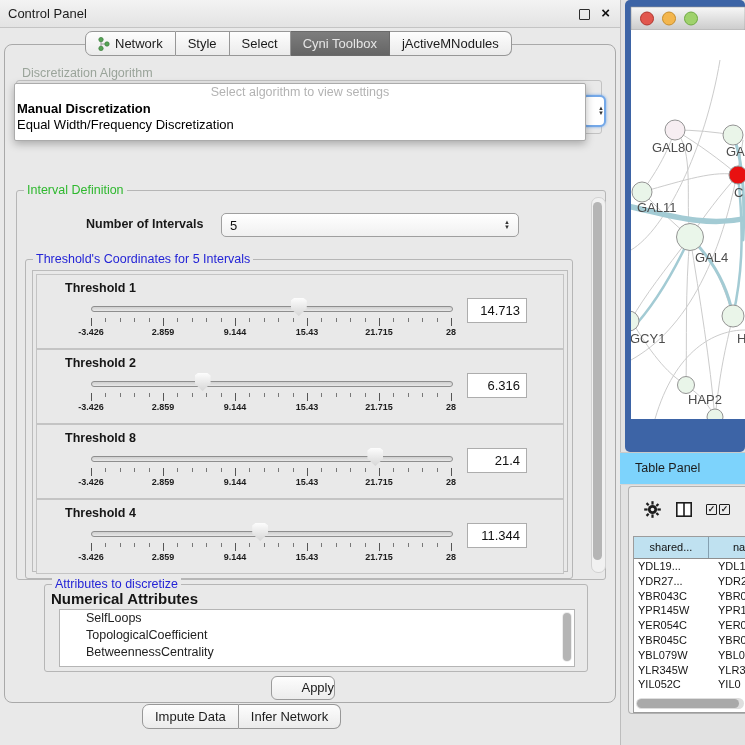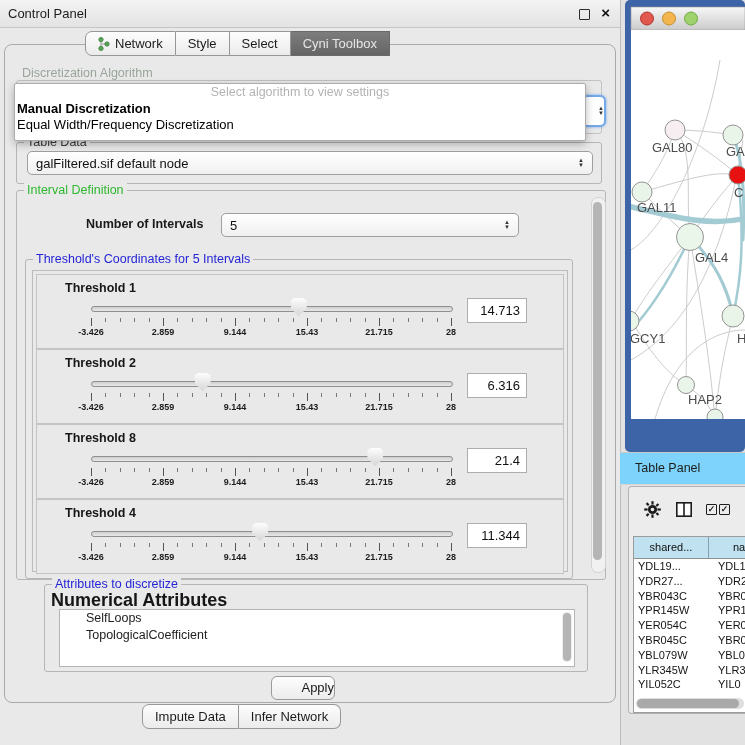--- a/index.html
+++ b/index.html
@@ -51,21 +51,21 @@
   .tick{position:absolute;top:0;width:1px;height:4px;background:#777;}
   .tick.major{height:8px;background:#555;}
   .sl-labels{position:absolute;left:54px;top:52px;width:360px;height:12px;}
   .sl-lab{position:absolute;transform:translateX(-50%);font-size:9px;font-weight:bold;color:#1c1c1c;white-space:nowrap;}
   .th-value{position:absolute;left:430px;top:23px;width:52px;height:23px;background:#fff;border:1px solid #adadad;font-size:13px;color:#111;text-align:right;line-height:23px;padding-right:6px;}
   
   .vscroll{position:absolute;width:13px;background:#f1f1f1;border:1px solid #d2d2d2;border-radius:7px;}
   .vthumb{position:absolute;left:1px;width:9px;background:#b5b5b5;border-radius:5px;}
   
   #grp-attr{left:44px;top:584px;width:542px;height:86px;}
-  #attr-sub{position:absolute;left:6px;top:5px;font-size:18px;font-weight:bold;color:#161616;}
+  #attr-sub{position:absolute;left:6px;top:5px;font-size:15px;font-weight:bold;color:#161616;}
   #attr-list{position:absolute;left:14px;top:24px;width:514px;height:56px;background:#fff;border:1px solid #b5b5b5;overflow:hidden;}
   .attr-item{height:17px;line-height:17px;font-size:12.5px;color:#222;padding-left:26px;}
   #attr-scroll{position:absolute;right:2px;top:2px;width:10px;height:50px;background:#ededed;border-radius:5px;}
   #attr-thumb{position:absolute;left:1px;top:1px;width:8px;height:48px;background:#b5b5b5;border-radius:4px;}
   
   #apply-btn{position:absolute;left:271px;top:676px;width:62px;height:22px;background:linear-gradient(#fdfdfd,#ececec);border:1px solid #9b9b9b;border-radius:6px;font-size:13px;color:#1a1a1a;text-align:right;line-height:22px;}
   
   #net-svg{position:absolute;left:625px;top:0;}
   #tp-bar{position:absolute;left:620px;top:452px;width:125px;height:31px;background:#7dd3fc;border-top:1px solid #c9c9c9;border-bottom:1px solid #d6d6d6;}
   #tp-title{position:absolute;left:15px;top:0;line-height:31px;font-size:12.5px;color:#1c1c1c;}
@@ -115,47 +115,40 @@
         </div>
         <div class="seg">
           <span>Style</span>
         </div>
         <div class="seg">
           <span>Select</span>
         </div>
         <div class="seg selected">
           <span>Cyni Toolbox</span>
         </div>
+        <div class="seg last">
+          <span>jActiveMNodules</span>
+        </div>
       </div>
 
     <div id="disc-label">Discretization Algorithm</div>
     <div id="disc-box"></div>
     <div id="combo-fragment">
       <span class="stepper">
           <span>▲</span>
           <span>▼</span>
         </span>
     </div>
 
     <div id="algo-popup">
       <div id="popup-placeholder">Select algorithm to view settings</div>
       <div class="popup-item b">Manual Discretization</div>
       <div class="popup-item">Equal Width/Frequency Discretization</div>
     </div>
 
-    <div class="groupbox" style="left:16px;top:142px;width:584px;height:40px;">
-      <span class="gtitle t-gray">Table Data</span>
-      <div class="combo" style="left:10px;top:8px;width:548px;height:22px;">
-        <span>galFiltered.sif default node</span>
-        <span class="stepper">
-            <span>▲</span>
-            <span>▼</span>
-          </span>
-      </div>
-    </div>
 
     <div class="groupbox" id="grp-interval">
       <span class="gtitle t-green">Interval Definition</span>
       <span id="num-label">Number of Intervals</span>
       <div class="combo" style="left:204px;top:22px;width:280px;height:22px;">
         <span>5</span>
         <span class="stepper">
             <span>▲</span>
             <span>▼</span>
           </span>
@@ -337,20 +330,21 @@
         <div class="vthumb" style="top:4px;height:358px;"></div>
       </div>
     </div>
 
     <div class="groupbox" id="grp-attr">
       <span class="gtitle t-blue">Attributes to discretize</span>
       <span id="attr-sub">Numerical Attributes</span>
       <div id="attr-list">
         <div class="attr-item">SelfLoops</div>
           <div class="attr-item">TopologicalCoefficient</div>
+          <div class="attr-item">BetweennessCentrality</div>
           <div id="attr-scroll">
             <div id="attr-thumb"></div>
           </div>
       </div>
     </div>
 
     <div id="apply-btn">Apply</div>
 
     <div class="tabbar" id="bottom-tabs">
         <div class="seg first">

